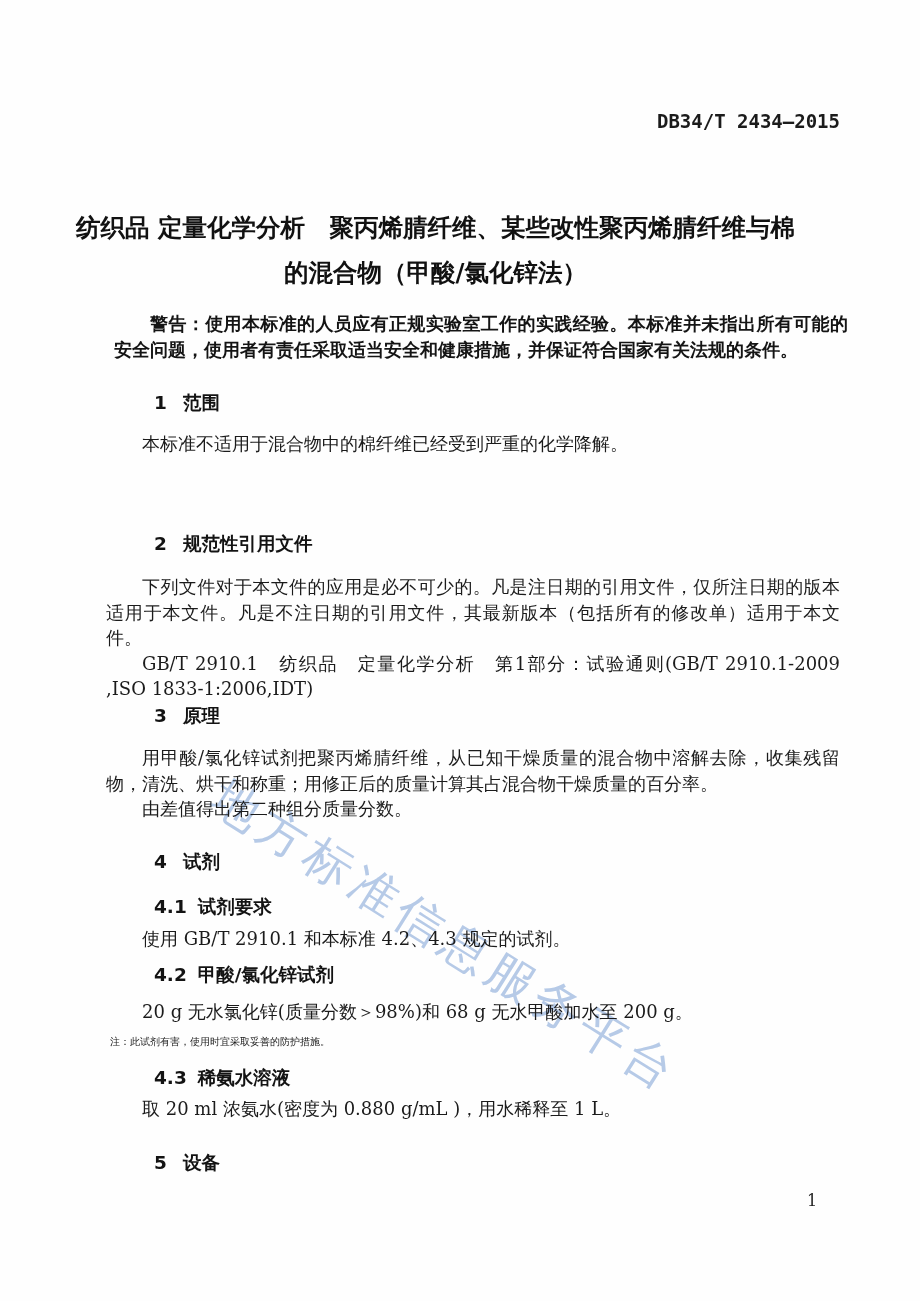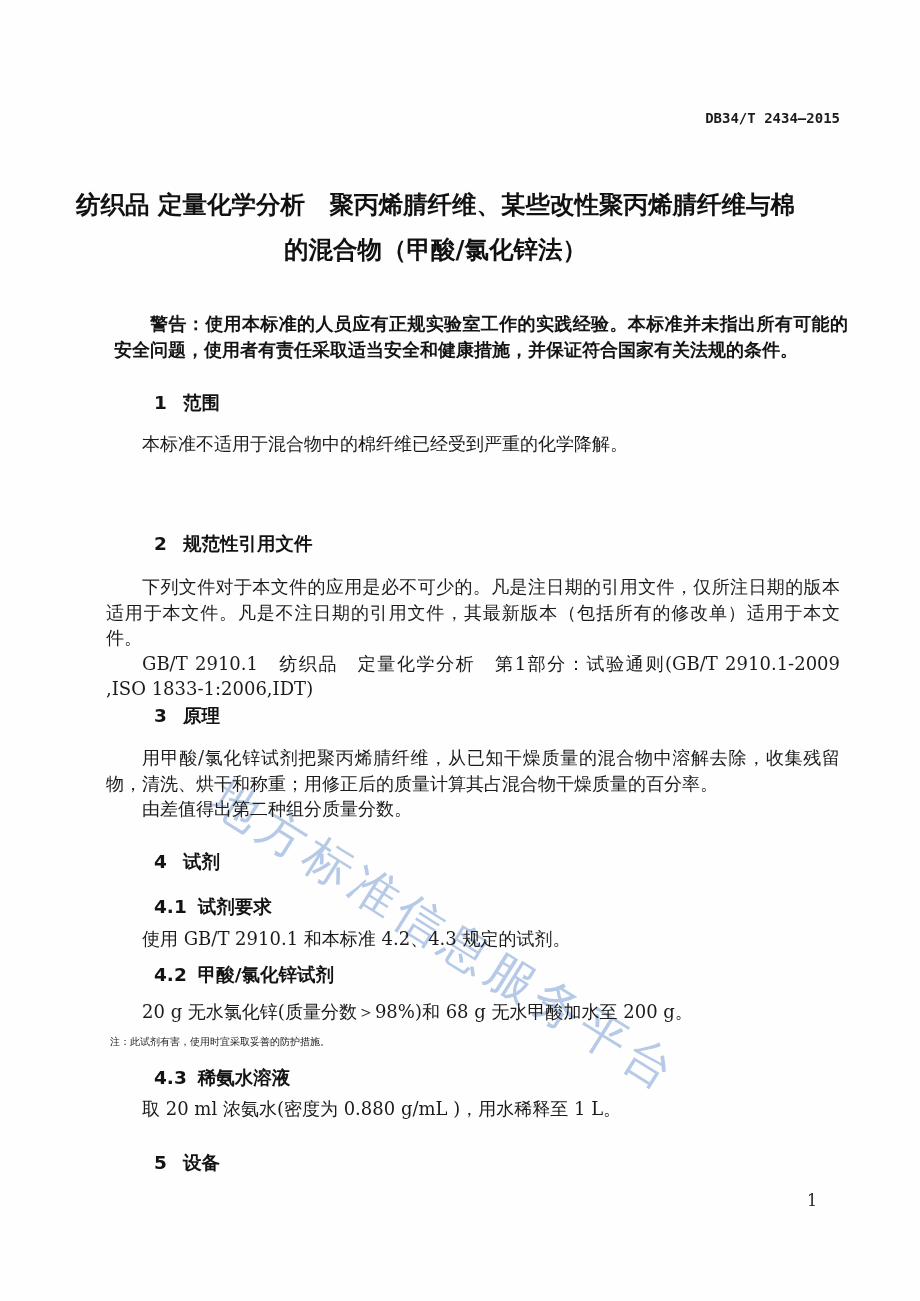--- a/index.html
+++ b/index.html
@@ -9,24 +9,24 @@
     background:#fefefe;
     overflow:hidden;
     font-family:"DejaVu Serif","Liberation Serif",serif;
     color:#1b1b1b;
   }
   .abs{position:absolute;left:106px;width:734px;}
   .doc-code{
     top:110px;
     text-align:right;
     font-family:"DejaVu Sans Mono","Liberation Mono",monospace;
-    font-size:14px;font-weight:600;letter-spacing:0px;
+    font-size:19px;font-weight:600;letter-spacing:0px;
   }
   .doc-title{
-    top:182px;left:0;width:871px;
+    top:205px;left:0;width:871px;
     text-align:center;
     font-family:"DejaVu Sans","Liberation Sans",sans-serif;
     font-weight:700;font-size:24.5px;line-height:45px;
     white-space:nowrap;color:#111;
   }
   .warning{
     top:311px;
     font-size:18px;font-weight:700;line-height:26px;
     text-indent:2em;text-align:justify;color:#141414;margin-left:8px;
   }

